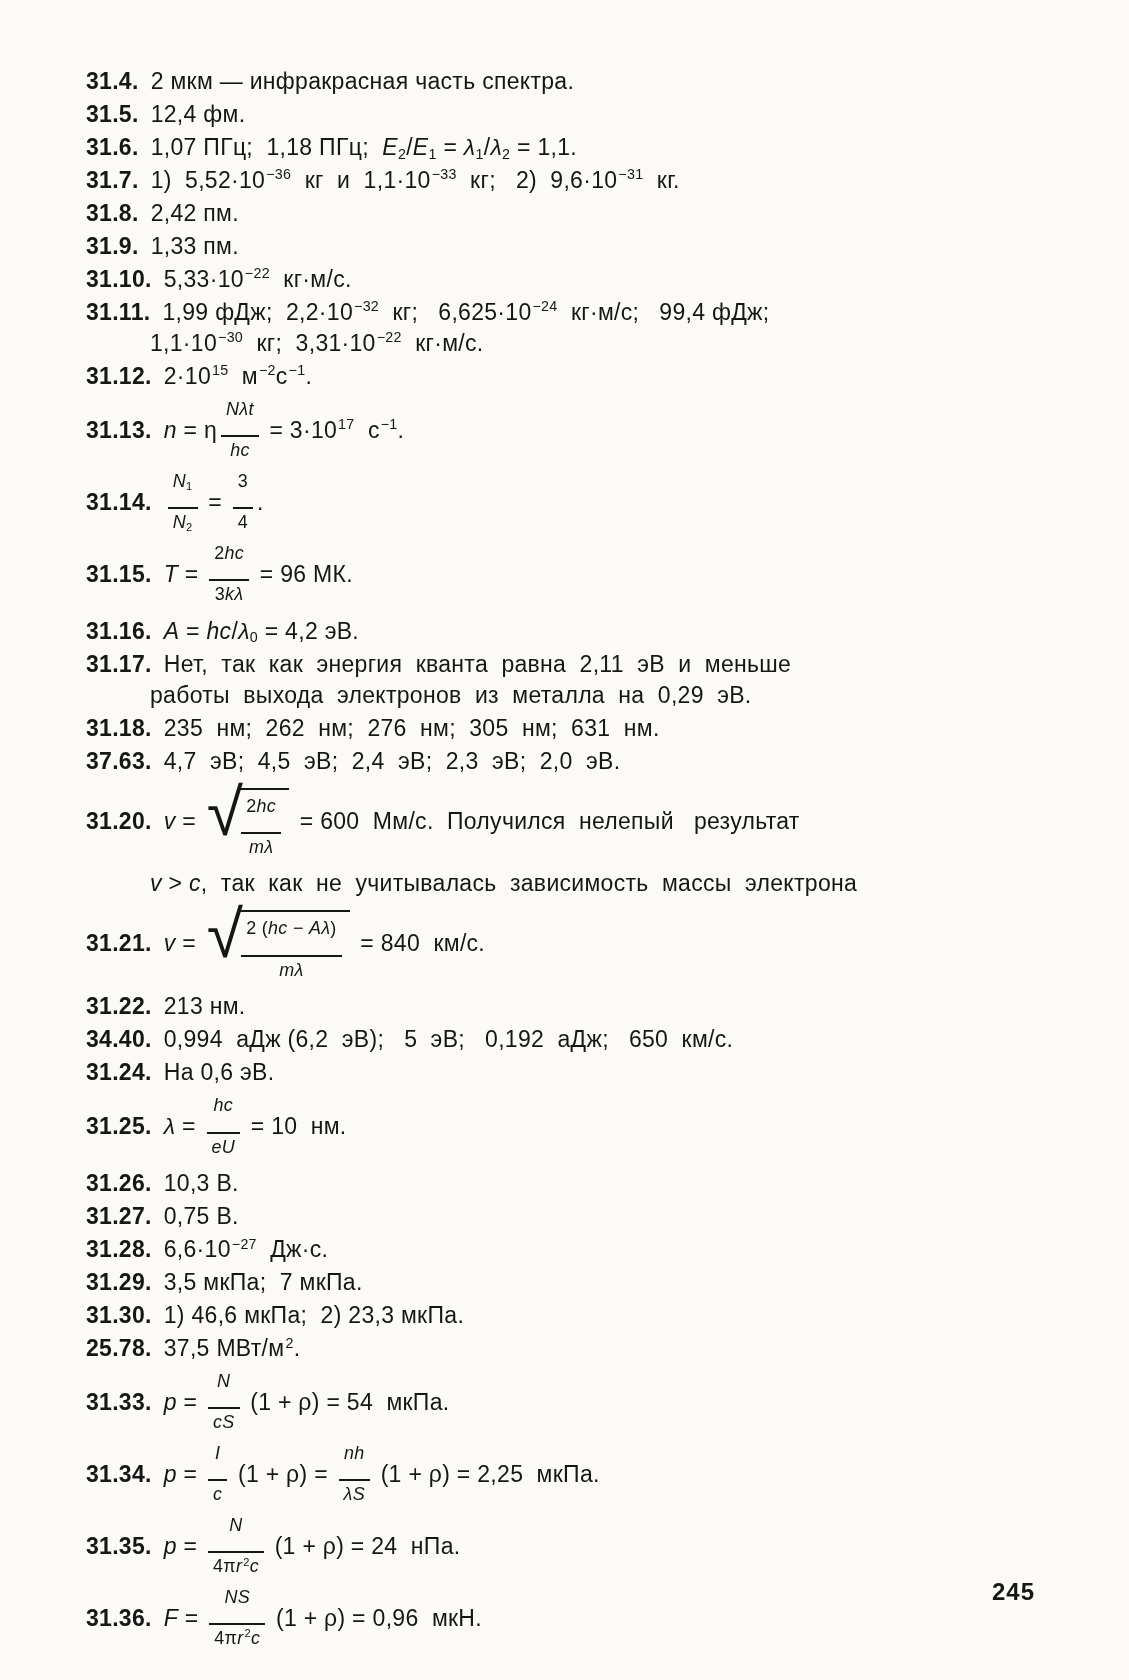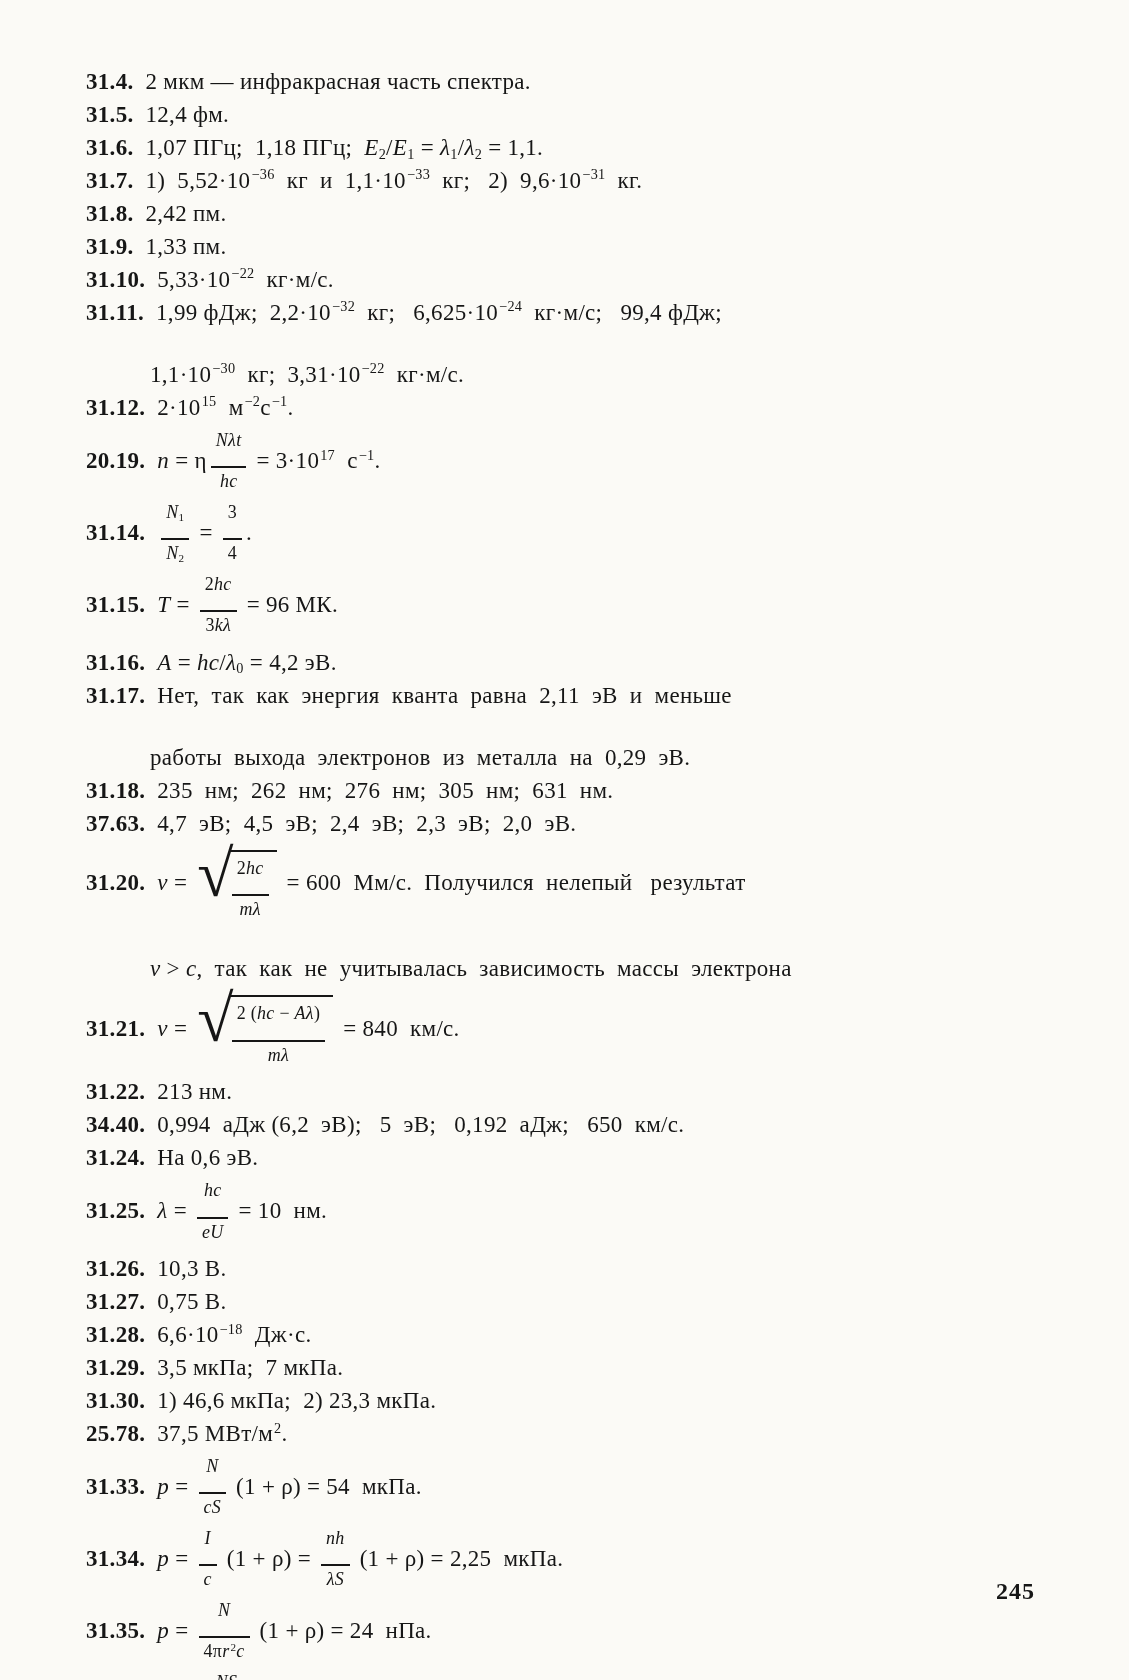--- a/index.html
+++ b/index.html
@@ -3,38 +3,38 @@
 <meta charset="utf-8">
 <style>
   html, body { margin: 0; padding: 0; }
   body { background: #fbfaf6; }
   .page {
     position: relative;
     width: 1129px;
     height: 1680px;
     background: #fbfaf6;
     color: #161616;
-    font-family: Liberation Serif, serif;
+    font-family: Liberation Sans, sans-serif;
     overflow: hidden;
   }
   .content {
     position: absolute;
     left: 86px;
     top: 66px;
     width: 960px;
   }
   .item { margin: 0 0 2px 0; }
   .line {
     font-size: 23px;
     line-height: 31px;
     letter-spacing: 0.3px;
     white-space: pre-wrap;
   }
   .math-line { margin: 8px 0; }
-  .cont { padding-left: 64px; margin-top: 31px; }
+  .cont { padding-left: 64px; }
   .num { font-weight: 700; margin-right: 12px; }
   .it { font-style: italic; }
   .sup {
     display: inline-block;
     font-size: 0.62em;
     vertical-align: 0.6em;
     line-height: 1;
     margin-left: 1px;
   }
   .sub {
@@ -119,21 +119,21 @@
           <div class="line"><span class="num">31.10.</span><span class="ltext">5,33·10<span class="sup">−22</span>  кг·м/с.</span></div>
         </div>
         <div class="item">
           <div class="line"><span class="num">31.11.</span><span class="ltext">1,99 фДж;  2,2·10<span class="sup">−32</span>  кг;   6,625·10<span class="sup">−24</span>  кг·м/с;   99,4 фДж;</span></div>
           <div class="line cont"><span class="ltext">1,1·10<span class="sup">−30</span>  кг;  3,31·10<span class="sup">−22</span>  кг·м/с.</span></div>
         </div>
         <div class="item">
           <div class="line"><span class="num">31.12.</span><span class="ltext">2·10<span class="sup">15</span>  м<span class="sup">−2</span>с<span class="sup">−1</span>.</span></div>
         </div>
         <div class="item">
-          <div class="line math-line"><span class="num">20.19.</span><span class="ltext"><span class="it">n</span> = η<span class="frac"><span class="fn"><span class="it">Nλt</span></span><span class="fd"><span class="it">hc</span></span></span> = 3·10<span class="sup">17</span>  с<span class="sup">−1</span>.</span></div>
+          <div class="line math-line"><span class="num">31.13.</span><span class="ltext"><span class="it">n</span> = η<span class="frac"><span class="fn"><span class="it">Nλt</span></span><span class="fd"><span class="it">hc</span></span></span> = 3·10<span class="sup">17</span>  с<span class="sup">−1</span>.</span></div>
         </div>
         <div class="item">
           <div class="line math-line"><span class="num">31.14.</span><span class="ltext"><span class="frac"><span class="fn"><span class="it">N</span><span class="sub">1</span></span><span class="fd"><span class="it">N</span><span class="sub">2</span></span></span> = <span class="frac"><span class="fn">3</span><span class="fd">4</span></span>.</span></div>
         </div>
         <div class="item">
           <div class="line math-line"><span class="num">31.15.</span><span class="ltext"><span class="it">T</span> = <span class="frac"><span class="fn">2<span class="it">hc</span></span><span class="fd">3<span class="it">kλ</span></span></span> = 96 МК.</span></div>
         </div>
         <div class="item">
           <div class="line"><span class="num">31.16.</span><span class="ltext"><span class="it">A</span> = <span class="it">hc</span>/<span class="it">λ</span><span class="sub">0</span> = 4,2 эВ.</span></div>
         </div>
@@ -166,21 +166,21 @@
         <div class="item">
           <div class="line math-line"><span class="num">31.25.</span><span class="ltext"><span class="it">λ</span> = <span class="frac"><span class="fn"><span class="it">hc</span></span><span class="fd"><span class="it">eU</span></span></span> = 10  нм.</span></div>
         </div>
         <div class="item">
           <div class="line"><span class="num">31.26.</span><span class="ltext">10,3 В.</span></div>
         </div>
         <div class="item">
           <div class="line"><span class="num">31.27.</span><span class="ltext">0,75 В.</span></div>
         </div>
         <div class="item">
-          <div class="line"><span class="num">31.28.</span><span class="ltext">6,6·10<span class="sup">−18</span>  Дж·с.</span></div>
+          <div class="line"><span class="num">31.28.</span><span class="ltext">6,6·10<span class="sup">−27</span>  Дж·с.</span></div>
         </div>
         <div class="item">
           <div class="line"><span class="num">31.29.</span><span class="ltext">3,5 мкПа;  7 мкПа.</span></div>
         </div>
         <div class="item">
           <div class="line"><span class="num">31.30.</span><span class="ltext">1) 46,6 мкПа;  2) 23,3 мкПа.</span></div>
         </div>
         <div class="item">
           <div class="line"><span class="num">25.78.</span><span class="ltext">37,5 МВт/м<span class="sup">2</span>.</span></div>
         </div>

